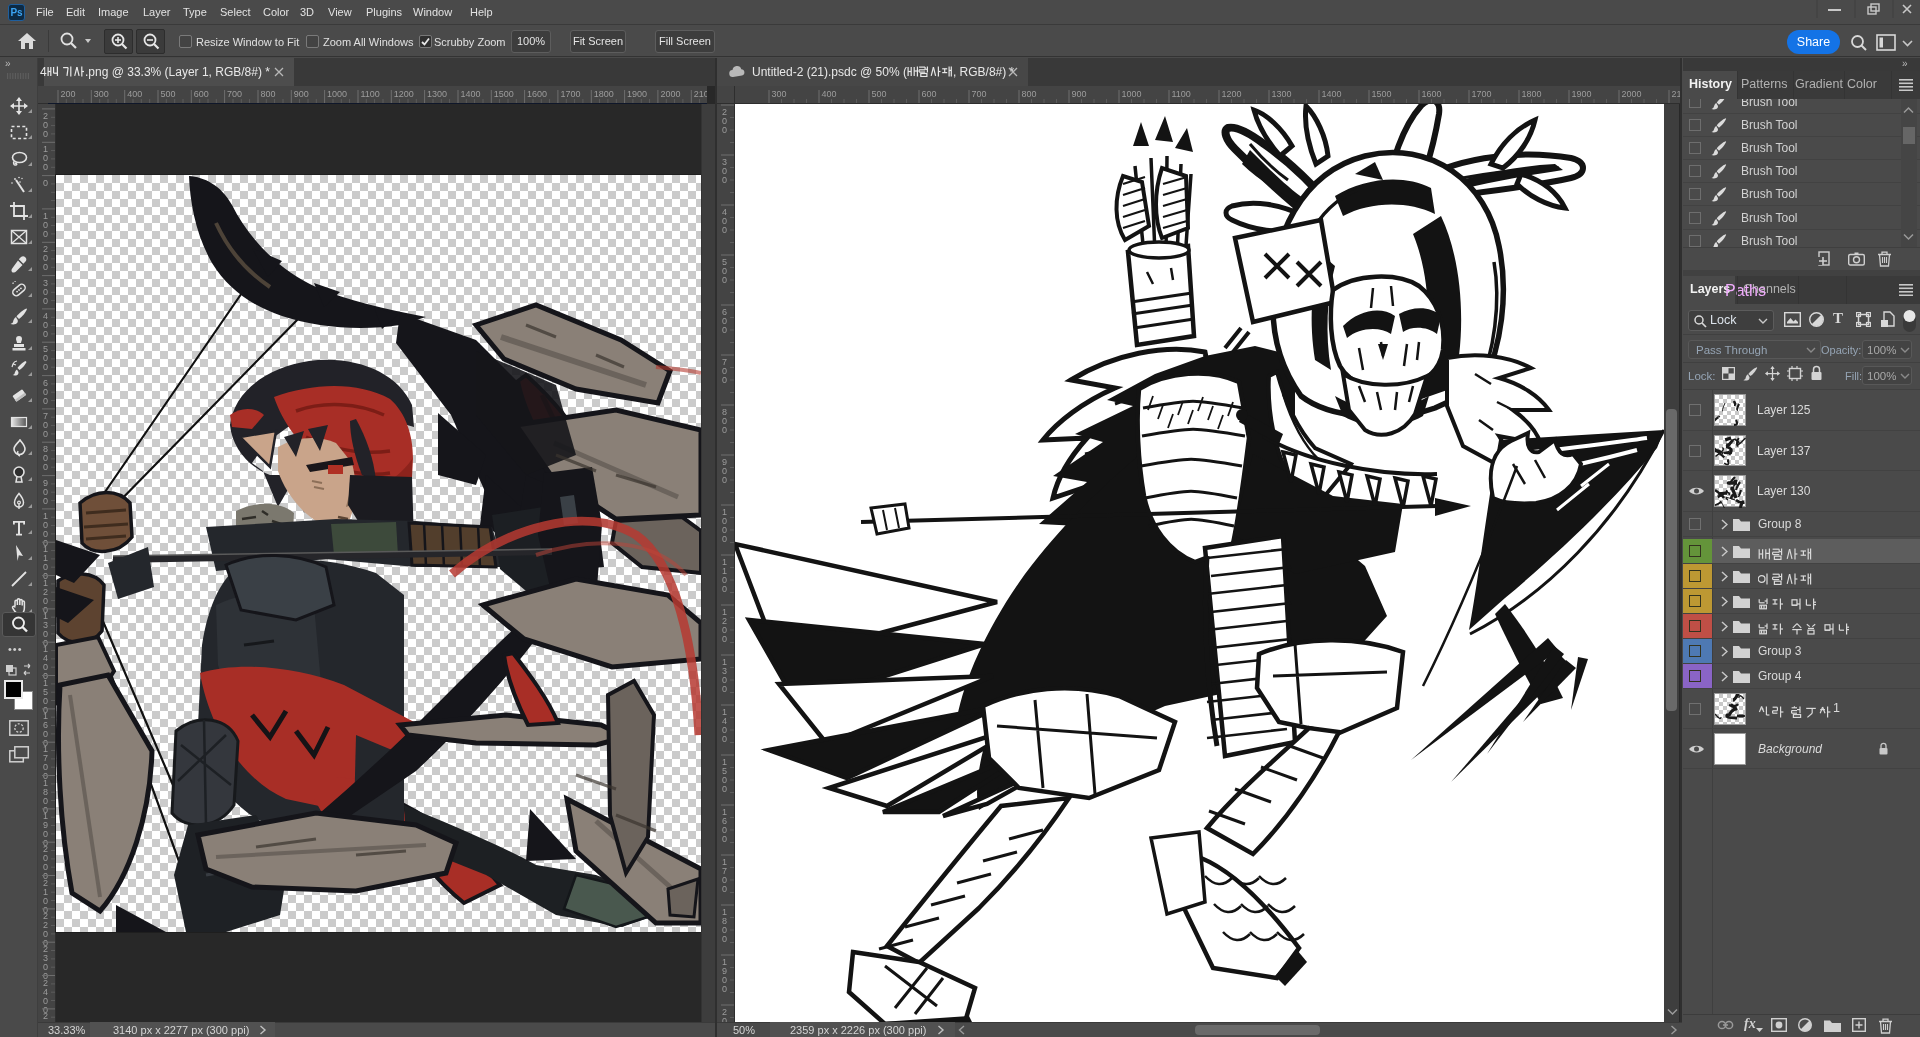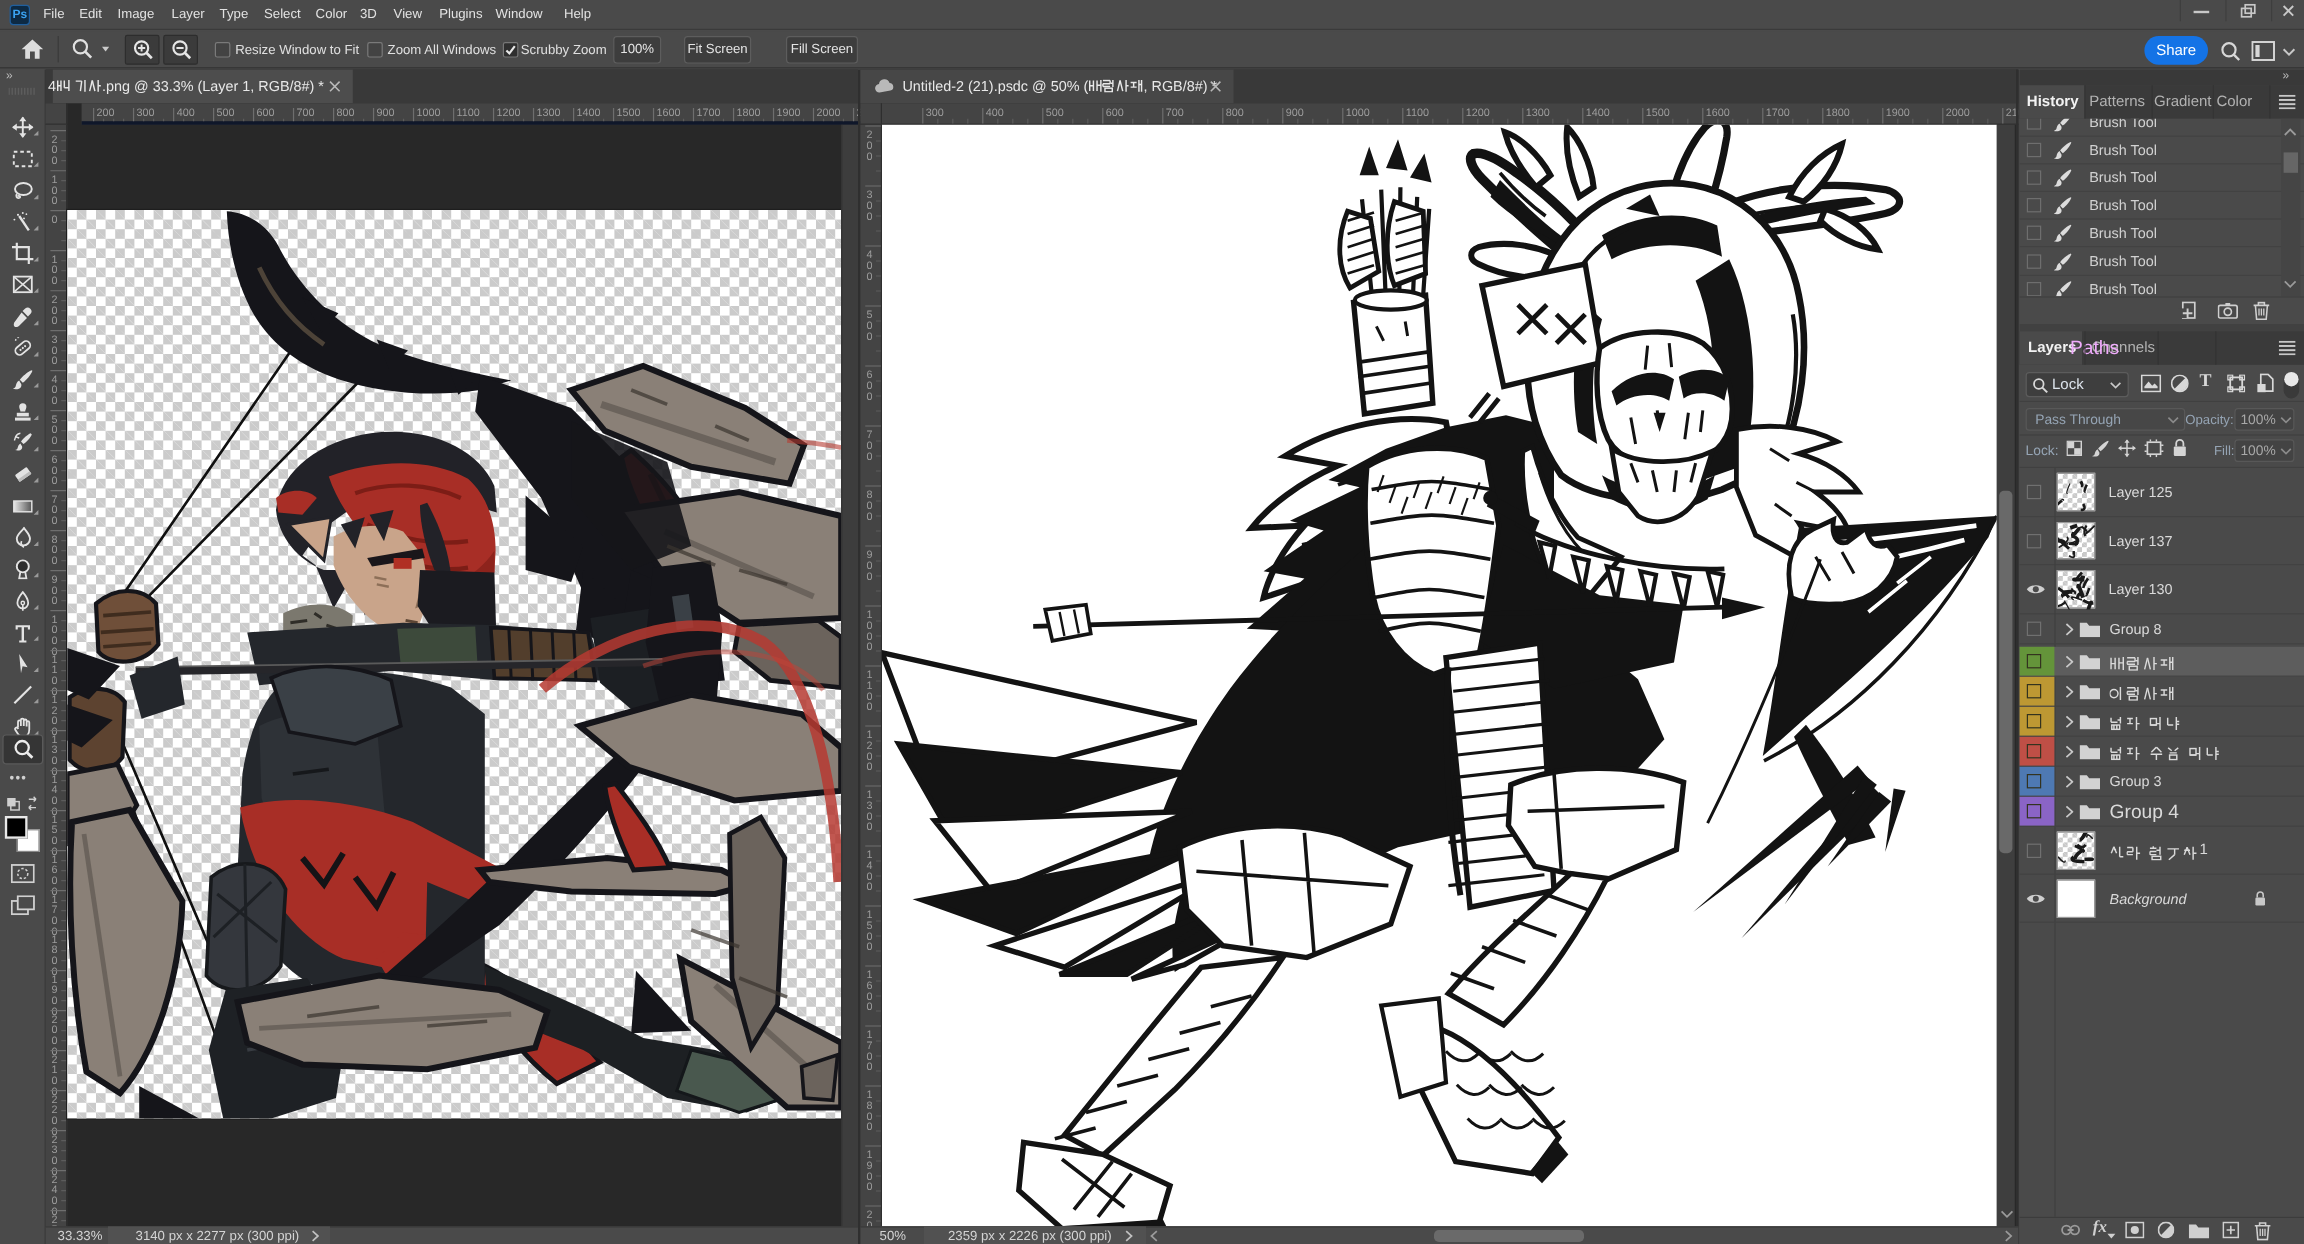--- a/index.html
+++ b/index.html
@@ -282,21 +282,21 @@
       <line x1="8.8" y1="0.6" x2="8.8" y2="10.4" stroke="#e8e8e8" stroke-width="1.2"></line>
       <line x1="14.9" y1="1.1" x2="12.7" y2="9.9" stroke="#e8e8e8" stroke-width="1.2"></line>
       <line x1="14.9" y1="1.1" x2="17.1" y2="9.9" stroke="#e8e8e8" stroke-width="1.2"></line>
       <line x1="19.8" y1="0.6" x2="19.8" y2="10.4" stroke="#e8e8e8" stroke-width="1.2"></line>
       <line x1="19.8" y1="5.5" x2="22.0" y2="5.5" stroke="#e8e8e8" stroke-width="1.2"></line>
     </svg>.png @ 33.3% (Layer 1, RGB/8#) *</div>
 <svg class="abs" style="left:274px;top:67px" width="10" height="10">
     <path d="M1,1 L9,9 M9,1 L1,9" stroke="#b8b8b8" stroke-width="1.3"></path>
   </svg>
 <div class="abs" style="left:38px;top:86px;width:18px;height:18px;background:#444;border-right:1px solid #2e2e2e;border-bottom:1px solid #2e2e2e"></div>
-<div class="abs" style="left:68px;top:86px;width:659px;height:18px;background:#444;border-bottom:3px solid #0f172a;overflow:hidden"><svg width="659" height="18" style="font-family:Liberation Sans">
+<div class="abs" style="left:48px;top:86px;width:659px;height:18px;background:#444;border-bottom:1px solid #0f172a;overflow:hidden"><svg width="659" height="18" style="font-family:Liberation Sans">
       <line x1="10.0" y1="4" x2="10.0" y2="18" stroke="#6e6e6e" stroke-width="1"></line>
       <text x="12.5" y="11" font-size="9" fill="#9c9c9c">200</text>
       <line x1="18.3" y1="13" x2="18.3" y2="18" stroke="#5c5c5c" stroke-width="1"></line>
       <line x1="26.7" y1="13" x2="26.7" y2="18" stroke="#5c5c5c" stroke-width="1"></line>
       <line x1="35.0" y1="13" x2="35.0" y2="18" stroke="#5c5c5c" stroke-width="1"></line>
       <line x1="43.3" y1="4" x2="43.3" y2="18" stroke="#6e6e6e" stroke-width="1"></line>
       <text x="45.8" y="11" font-size="9" fill="#9c9c9c">300</text>
       <line x1="51.7" y1="13" x2="51.7" y2="18" stroke="#5c5c5c" stroke-width="1"></line>
       <line x1="60.0" y1="13" x2="60.0" y2="18" stroke="#5c5c5c" stroke-width="1"></line>
       <line x1="68.3" y1="13" x2="68.3" y2="18" stroke="#5c5c5c" stroke-width="1"></line>
@@ -1605,21 +1605,21 @@
 <div class="txt" style="left:1758px;top:644px;font-size:12px;color:#dadada">Group 3</div>
 <div class="abs" style="left:1683px;top:664px;width:237px;height:25px;border-bottom:1px solid #424242"></div>
 <div class="abs" style="left:1683px;top:664px;width:29px;height:24px;background:#8a64c6"></div>
 <div class="abs" style="left:1689px;top:670px;width:12px;height:12px;border:1px solid #33331f"></div>
 <svg class="abs" style="left:1721px;top:671px" width="7" height="11">
     <path d="M1,1 L6,5.5 L1,10" stroke="#c8c8c8" stroke-width="1.5" fill="none"></path>
   </svg>
 <svg class="abs" style="left:1733px;top:669px" width="17" height="14">
     <path d="M0,2 h6 l2,2.5 h9 v9.5 h-17 z" fill="#d2d2d2"></path>
   </svg>
-<div class="txt" style="left:1758px;top:669px;font-size:16px;color:#dadada">Group 4</div>
+<div class="txt" style="left:1758px;top:669px;font-size:12px;color:#dadada">Group 4</div>
 <div class="abs" style="left:1683px;top:689px;width:237px;height:40px;border-bottom:1px solid #424242"></div>
 <div class="abs" style="left:1689px;top:703px;width:12px;height:12px;border:1px solid #707070"></div>
 <div class="abs" style="left:1714px;top:693px;width:32px;height:32px;background-image:linear-gradient(45deg,#c8c8c8 25%,transparent 25%,transparent 75%,#c8c8c8 75%),linear-gradient(45deg,#c8c8c8 25%,transparent 25%,transparent 75%,#c8c8c8 75%);background-size:8px 8px;background-position:0 0,4px 4px;background-color:#fff;border:1px solid #9a9a9a"><svg width="32" height="32" viewBox="0 0 32 32">
       <path d="M23,10 q-3,4 -7,-0" stroke="#1a1a1a" stroke-width="2.3" fill="none"></path>
       <path d="M18,6 q2,0 6,-8" stroke="#1a1a1a" stroke-width="3.3" fill="none"></path>
       <path d="M6,23 q0,4 -6,-3" stroke="#1a1a1a" stroke-width="1.2" fill="none"></path>
       <path d="M22,16 q-4,-4 -8,-5" stroke="#1a1a1a" stroke-width="2.3" fill="none"></path>
       <path d="M13,20 q-5,4 9,4" stroke="#1a1a1a" stroke-width="2.8" fill="none"></path>
       <path d="M24,4 q-0,-5 5,1" stroke="#1a1a1a" stroke-width="1.3" fill="none"></path>
       <path d="M14,22 q1,-5 8,-8" stroke="#1a1a1a" stroke-width="3.0" fill="none"></path>

